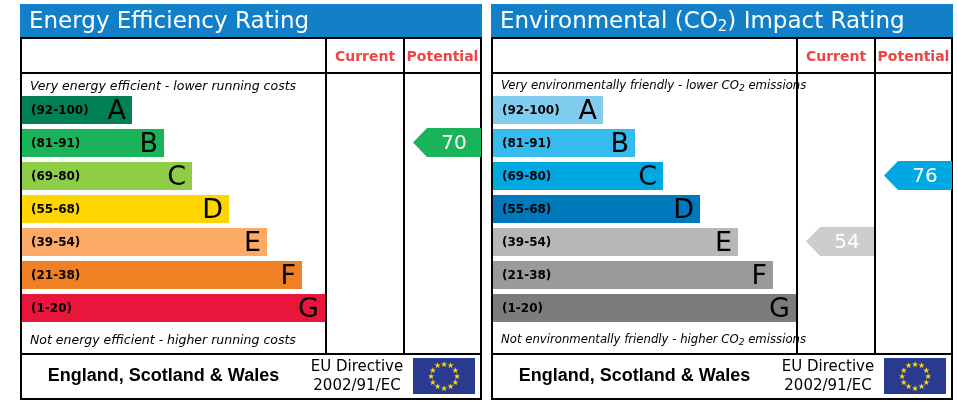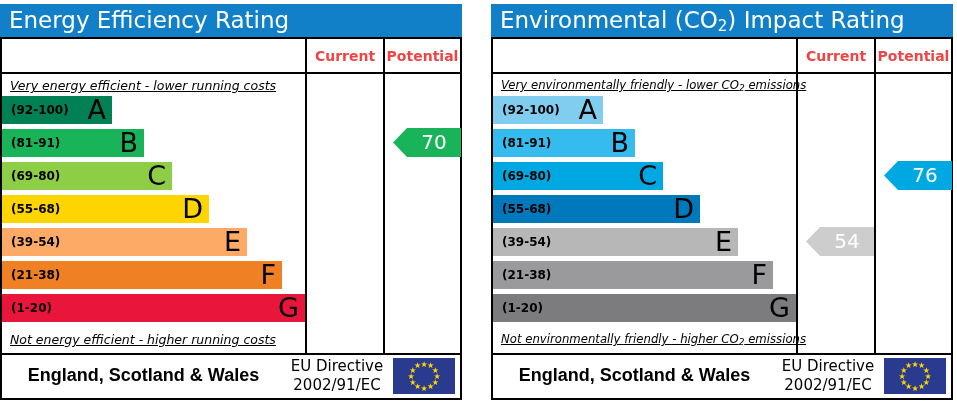--- a/index.html
+++ b/index.html
@@ -17,21 +17,21 @@
     position: relative;
     width: 957px;
     height: 404px;
   }
   .panel {
     position: absolute;
     top: 4px;
     width: 462px;
     height: 396px;
   }
-  .panel.left  { left: 0; }
+  .panel.left  { left: 20px; }
   .panel.right { left: 491px; }
 
   
   .title-bar {
     height: 33px;
     background: #1280c8;
     color: #ffffff;
     font-size: 23px;
     line-height: 33px;
     padding-left: 9px;
@@ -91,21 +91,20 @@
   }
 
   
   .caption {
     position: absolute;
     left: 8px;
     font-size: 12.5px;
     font-style: italic;
     color: #000000;
     white-space: nowrap;
-    text-decoration: underline;
   }
   .caption.top    { top: 4px; }
   .caption.bottom { top: 258px; }
   .panel.right .caption { font-size: 11.7px; }
   .caption sub {
     font-size: 9px;
     vertical-align: baseline;
     position: relative;
     top: 2px;
   }

